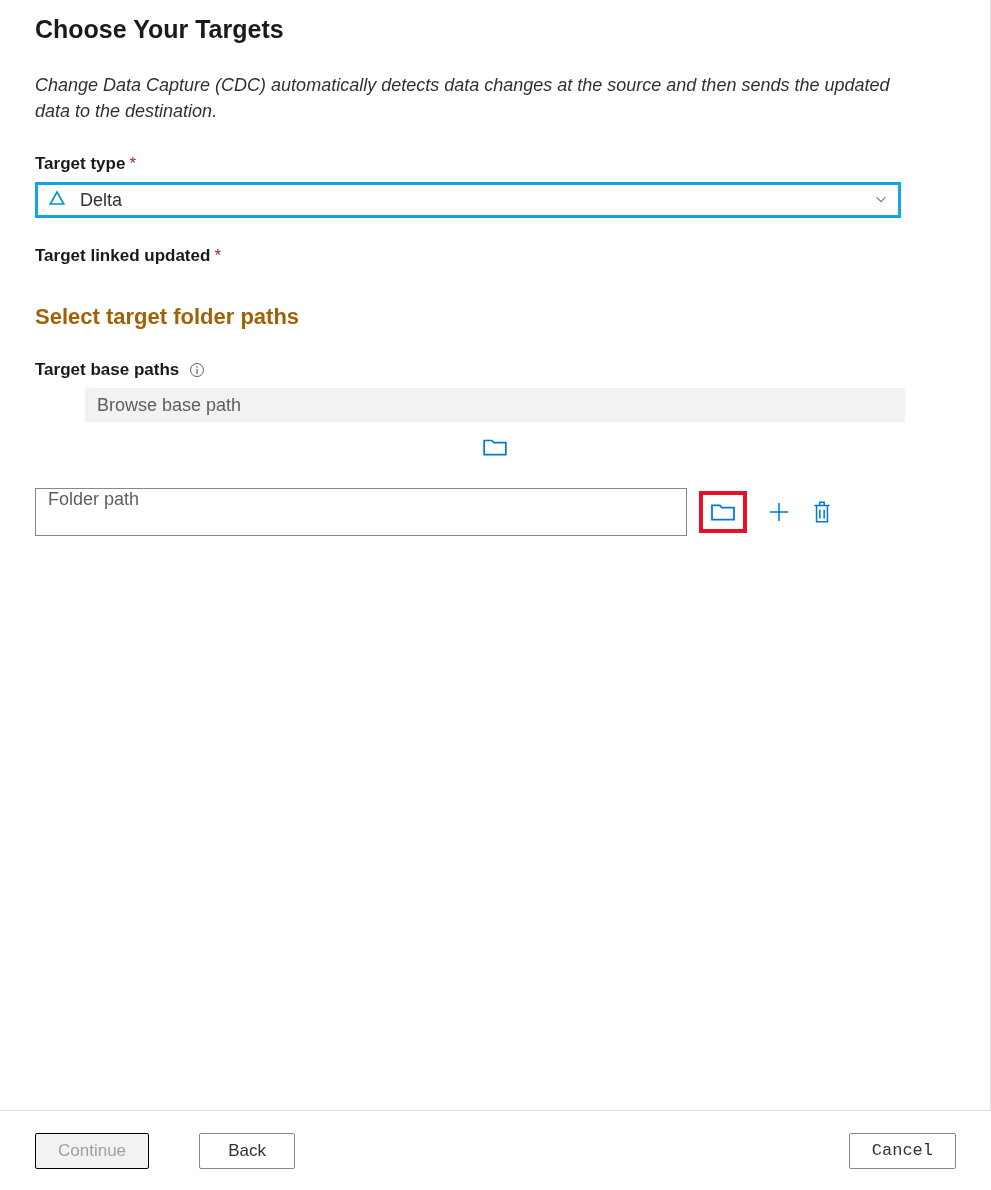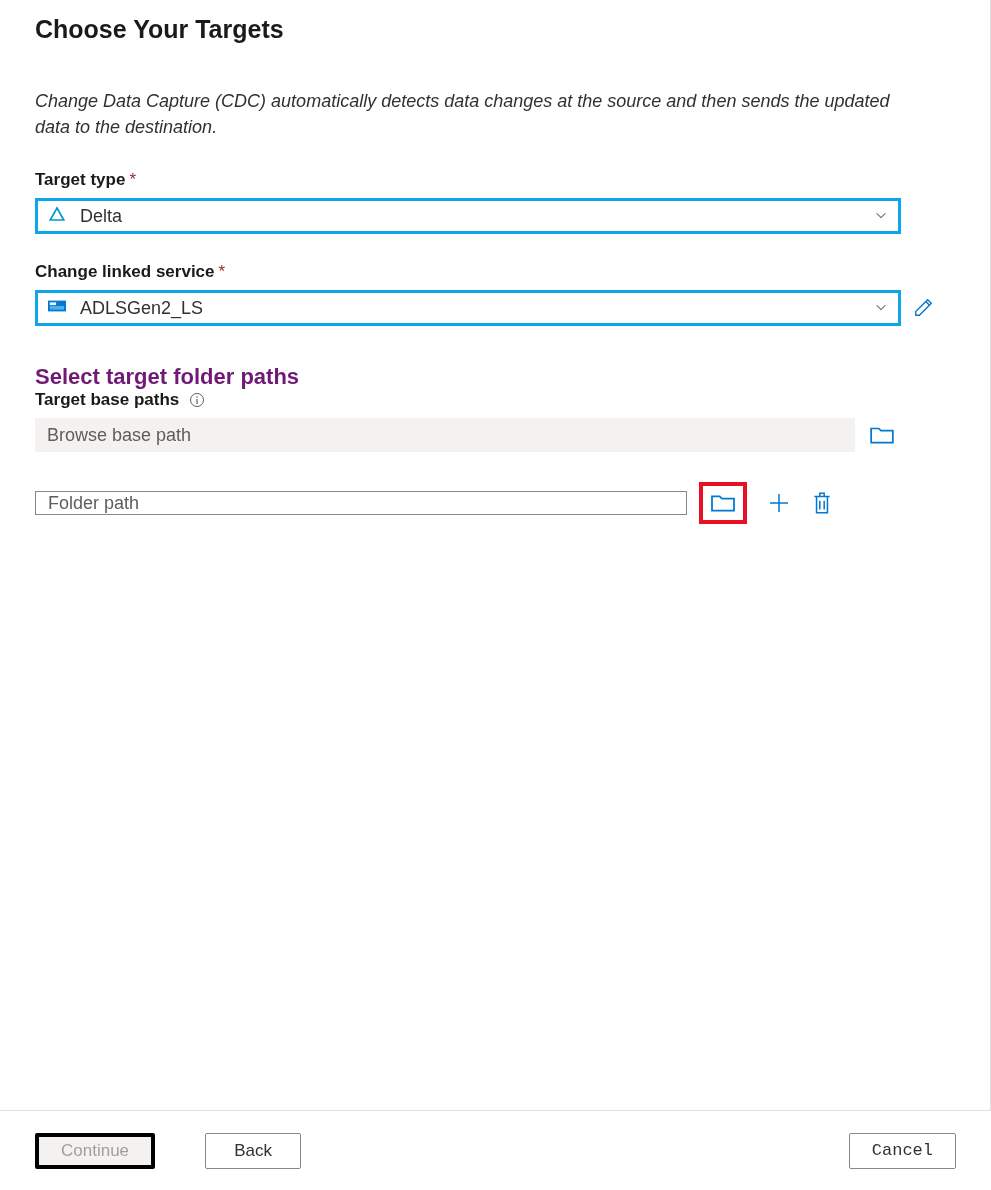--- a/index.html
+++ b/index.html
@@ -19,21 +19,21 @@
     .content {
       padding: 15px 35px 0 35px;
       border-right: 1px solid #e1dfdd;
       height: 1110px;
       overflow: hidden;
     }
     .page-title {
       font-size: 25px;
       font-weight: 600;
       color: #1b1a19;
-      margin-bottom: 44px;
+      margin-bottom: 28px;
     }
     .description {
       font-size: 18px;
       color: #323130;
       line-height: 1.45;
       margin-bottom: 30px;
       max-width: 890px;
       font-style: italic;
     }
     .form-label {
@@ -67,22 +67,23 @@
       align-items: center;
       gap: 14px;
     }
     .chevron {
       width: 14px;
       height: 14px;
     }
     .section-title {
       font-size: 22px;
       font-weight: 600;
-      color: #701a75;
+      color: #a16207;
       margin-top: 38px;
+      margin-bottom: 30px;
     }
     .field-group {
       margin-bottom: 28px;
       text-align: center;
     }
     .linked-service-row {
       display: flex;
       align-items: center;
       gap: 12px;
     }
@@ -104,37 +105,38 @@
       padding: 0 12px;
       font-size: 18px;
       color: #605e5c;
       display: flex;
       align-items: center;
     }
     .base-path-row {
       display: flex;
       align-items: center;
       gap: 14px;
+      flex-direction: column;
     }
     .folder-icon-btn {
       color: #0078d4;
       cursor: pointer;
       display: flex;
       align-items: center;
     }
     .text-input {
       width: 652px;
-      height: 24px;
+      height: 48px;
       border: 1px solid #8a8886;
       background: #ffffff;
       padding: 0 12px;
       font-size: 18px;
       color: #605e5c;
       display: flex;
-      align-items: center;
+      align-items: flex-start;
     }
     .folder-path-row {
       display: flex;
       align-items: center;
       gap: 20px;
       margin-top: 30px;
     }
     .highlighted-box {
       border: 4px solid #e81123;
       padding: 6px;
@@ -168,21 +170,21 @@
       background: #ffffff;
       font-size: 17px;
       color: #323130;
       cursor: pointer;
       border-radius: 2px;
       min-width: 96px;
     }
     .btn-disabled {
       background: #f3f2f1;
       color: #a19f9d;
-      border: 4px solid #000000;
+      border: 1px solid #000000;
       cursor: default;
     }
     .btn-back {
       margin-left: 50px;
     }
     .btn-cancel {
       margin-left: auto;
       font-family: Liberation Mono, monospace;
     }
     .delta-icon {
@@ -219,47 +221,22 @@
       <span>
         <svg class="chevron" viewBox="0 0 16 16">
           <path d="M3 6 L8 11 L13 6" stroke="#605e5c" stroke-width="1.2" fill="none"></path>
         </svg>
       </span>
     </div>
   </div>
 
   <div class="field-group">
     <div class="form-label">
-      <span>Change linked service</span>
+      <span>Target linked updated</span>
       <span class="required">*</span>
-    </div>
-    <div class="linked-service-row">
-      <div class="dropdown">
-        <div class="dropdown-value">
-          <span>
-            <svg class="storage-icon" viewBox="0 0 20 16">
-              <rect x="0" y="2" width="20" height="12" fill="#0078d4"></rect>
-              <rect x="2" y="4" width="7" height="3" fill="#ffffff"></rect>
-              <rect x="2" y="8" width="16" height="4" fill="#50b0e8"></rect>
-            </svg>
-          </span>
-          <span>ADLSGen2_LS</span>
-        </div>
-        <span>
-          <svg class="chevron" viewBox="0 0 16 16">
-            <path d="M3 6 L8 11 L13 6" stroke="#605e5c" stroke-width="1.2" fill="none"></path>
-          </svg>
-        </span>
-      </div>
-      <span class="edit-icon">
-        <svg width="22" height="22" viewBox="0 0 24 24" fill="none">
-          <path d="M3 21 L3 17 L16 4 L20 8 L7 21 Z" stroke="#0078d4" stroke-width="1.5" fill="none"></path>
-          <path d="M14 6 L18 10" stroke="#0078d4" stroke-width="1.5"></path>
-        </svg>
-      </span>
     </div>
   </div>
 
   <h2 class="section-title">Select target folder paths</h2>
 
   <div class="field-group">
     <div class="form-label">
       <span>Target base paths</span>
       <span class="info-icon">
         <svg width="16" height="16" viewBox="0 0 16 16">

